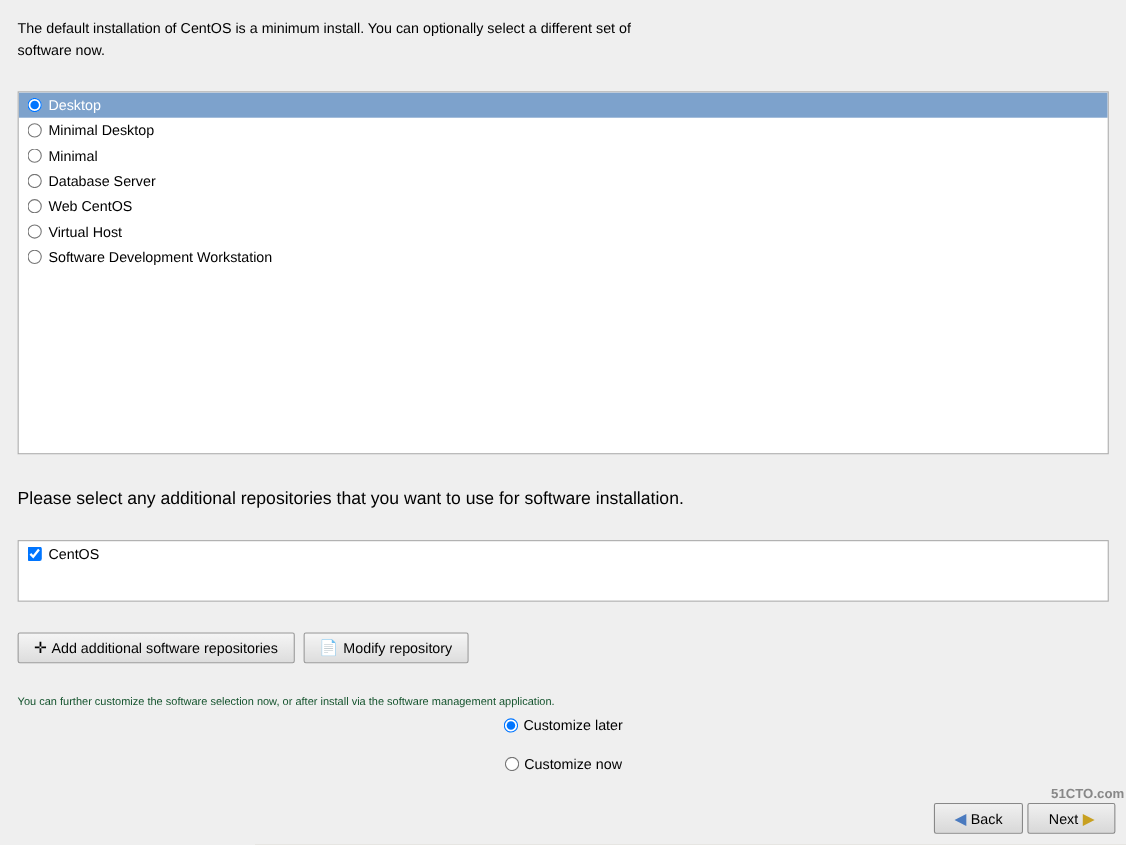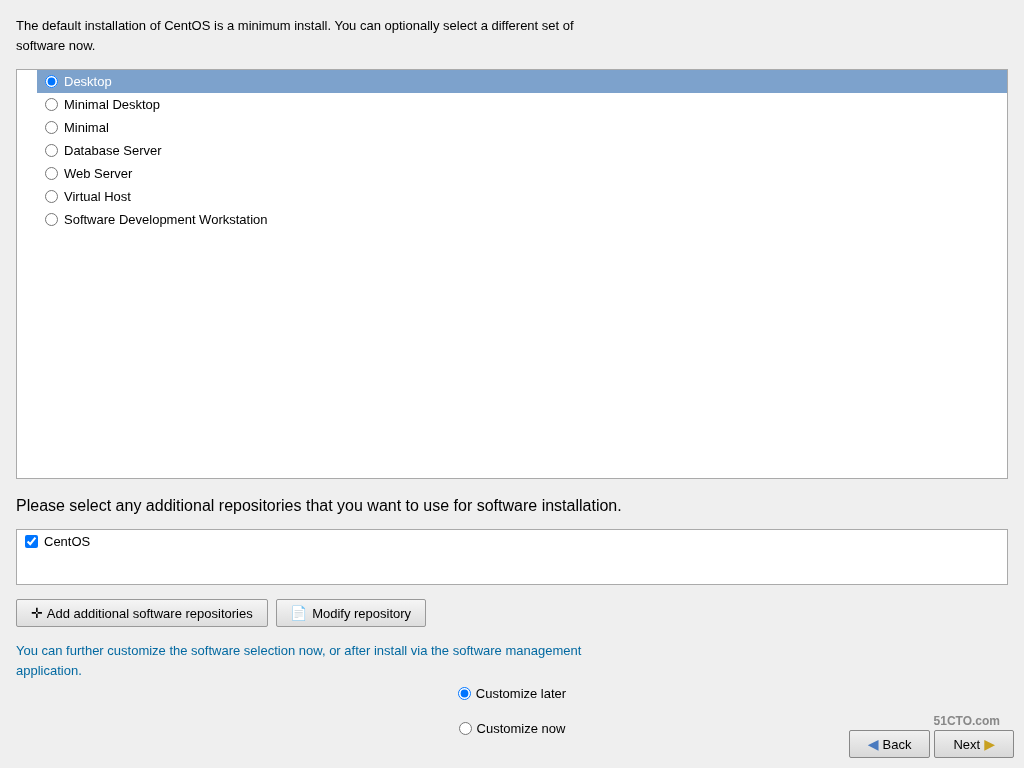--- a/index.html
+++ b/index.html
@@ -18,37 +18,36 @@
       position: relative;
     }
 
     .main-container {
       background-color: #efefef;
       margin: 0;
       padding: 16px;
       height: 768px;
       display: flex;
       flex-direction: column;
-      gap: 14px;
+      gap: 28px;
     }
 
     .intro-text {
       font-size: 13px;
       color: #000;
       line-height: 1.5;
       max-width: 570px;
     }
 
     .software-list-box {
       border: 1px solid #aaa;
       background: #fff;
       flex-shrink: 0;
-      height: 410px;
+      height: 330px;
       overflow-y: auto;
-      padding-left: 20px;
     }
 
     .radio-item {
       display: flex;
       align-items: center;
       padding: 4px 8px;
       cursor: pointer;
       gap: 6px;
     }
 
@@ -119,22 +118,22 @@
       font-size: 14px;
     }
 
     .customize-section {
       display: flex;
       flex-direction: column;
       gap: 6px;
     }
 
     .customize-text {
-      font-size: 13px;
-      color: #0369a1;
+      font-size: 10px;
+      color: #14532d;
       line-height: 1.5;
       max-width: 570px;
     }
 
     .customize-options {
       display: flex;
       gap: 20px;
       align-items: center;
       flex-direction: column;
     }
@@ -148,21 +147,21 @@
     }
 
     .customize-option input[type="radio"] {
       margin: 0;
       cursor: pointer;
     }
 
     .watermark {
       position: absolute;
       bottom: 40px;
-      right: 24px;
+      right: 2px;
       font-size: 12px;
       color: #888;
       font-weight: bold;
     }
 
     .nav-buttons {
       position: absolute;
       bottom: 10px;
       right: 10px;
       display: flex;
@@ -216,21 +215,21 @@
     </div>
 
 
     <div class="radio-item">
       <input type="radio" name="software" style="">
       <span class="radio-label">Database Server</span>
     </div>
 
     <div class="radio-item">
       <input type="radio" name="software" style="">
-      <span class="radio-label">Web Server</span>
+      <span class="radio-label">Web CentOS</span>
     </div>
 
     <div class="radio-item">
       <input type="radio" name="software" style="">
       <span class="radio-label">Virtual Host</span>
     </div>
 
     <div class="radio-item">
       <input type="radio" name="software" style="">
       <span class="radio-label">Software Development Workstation</span>

